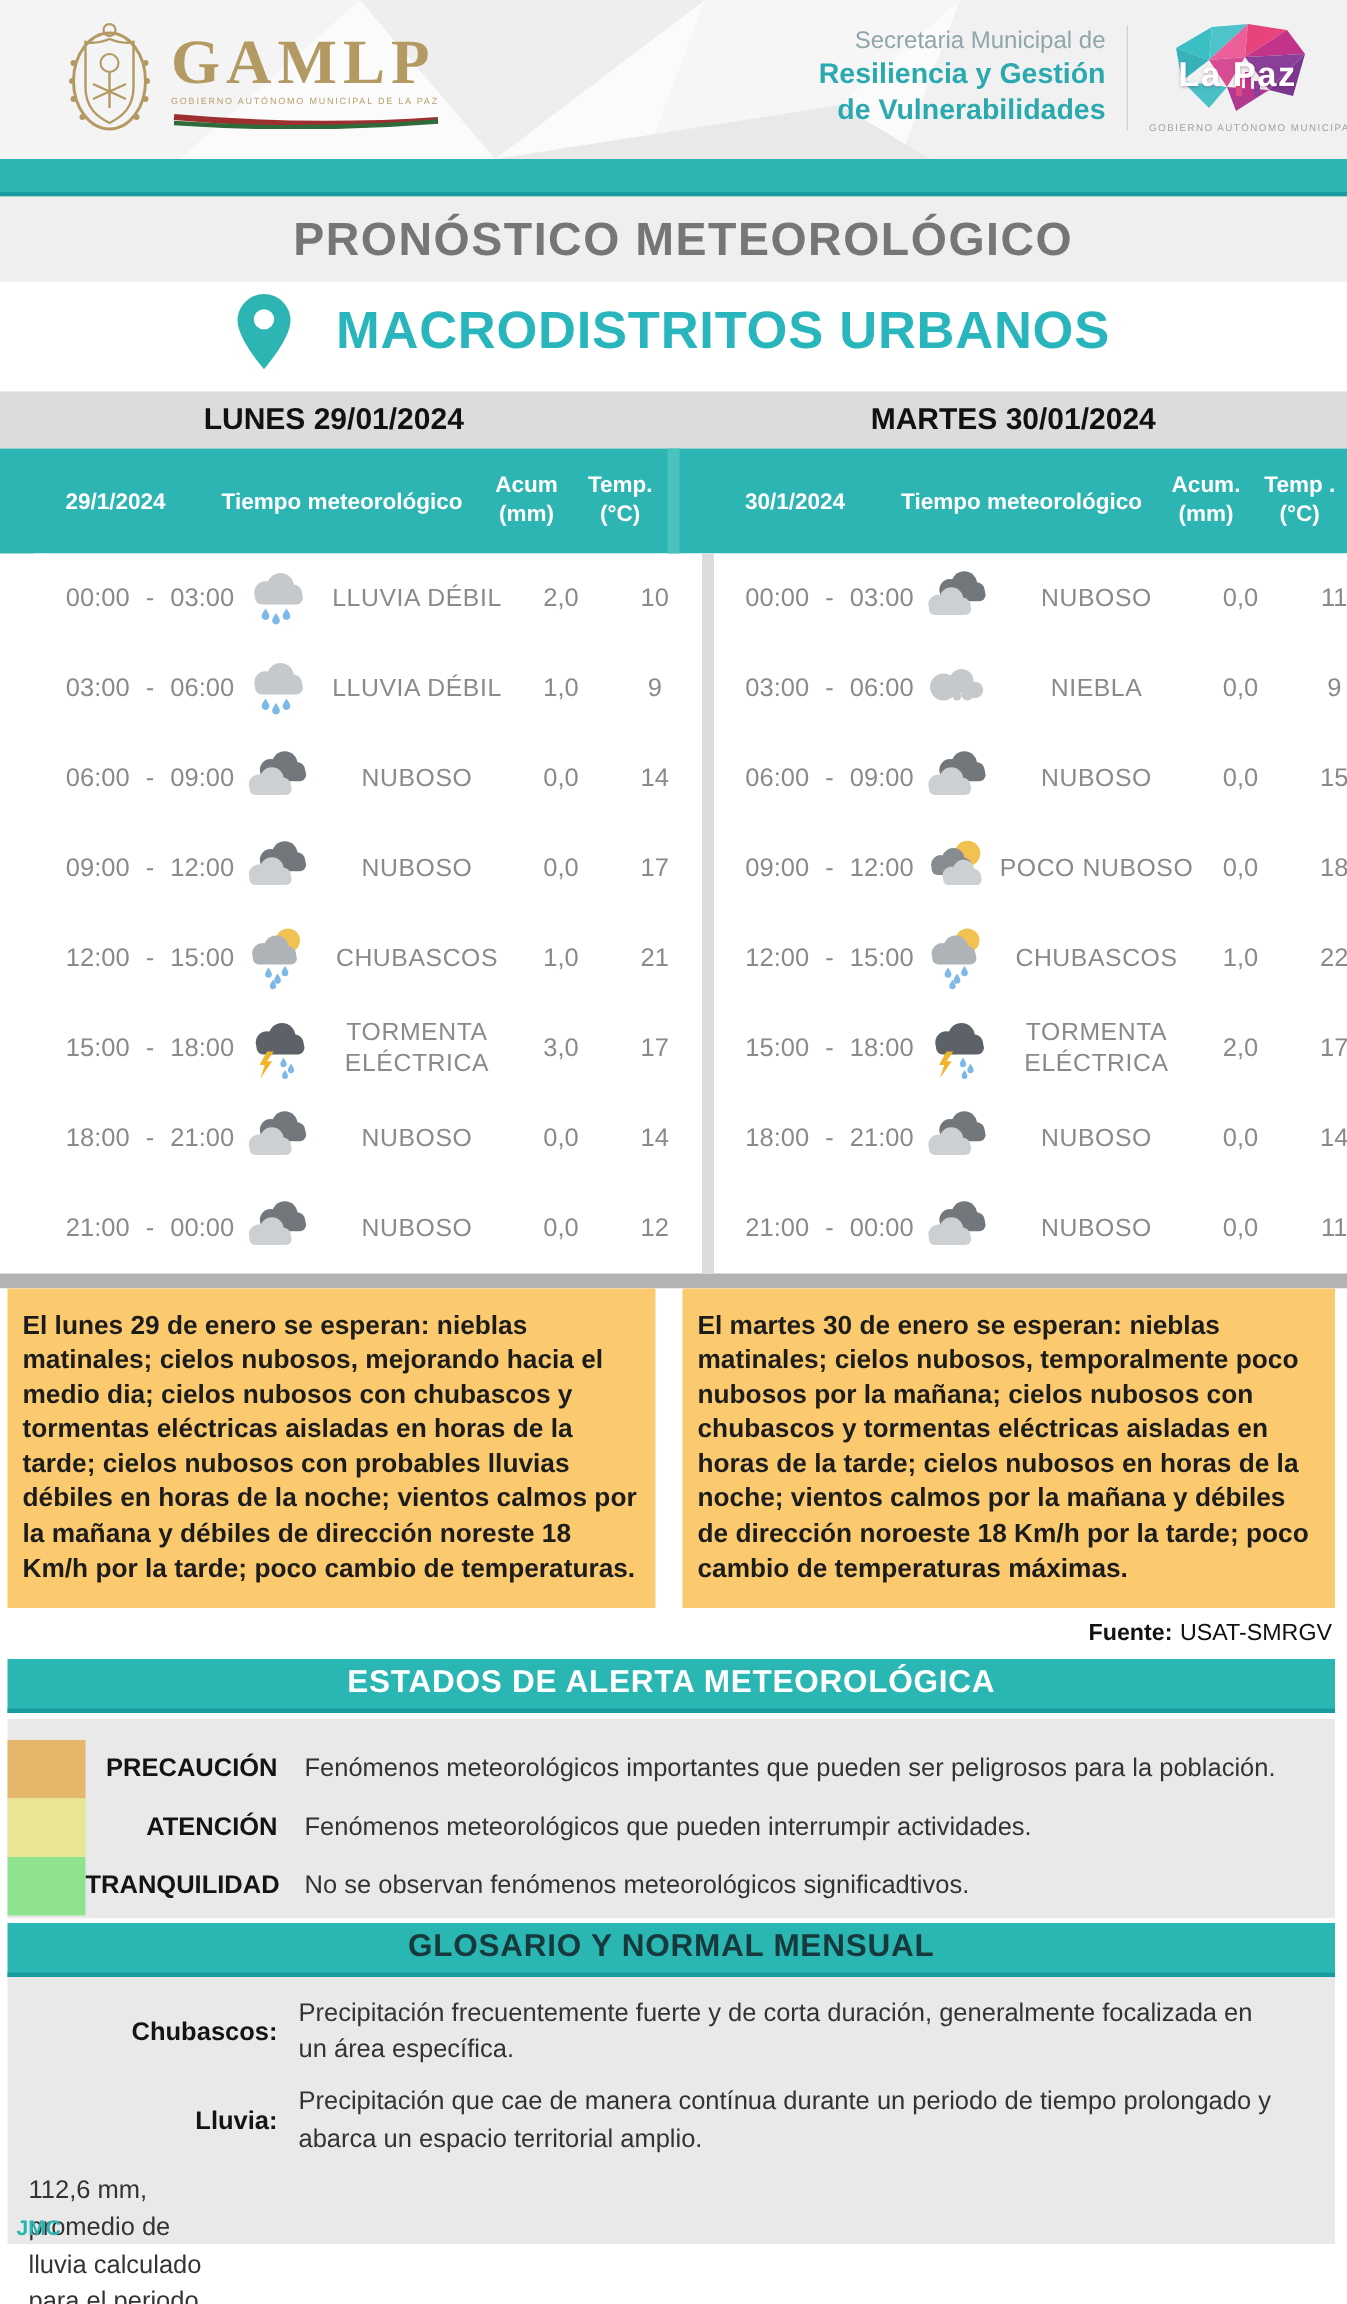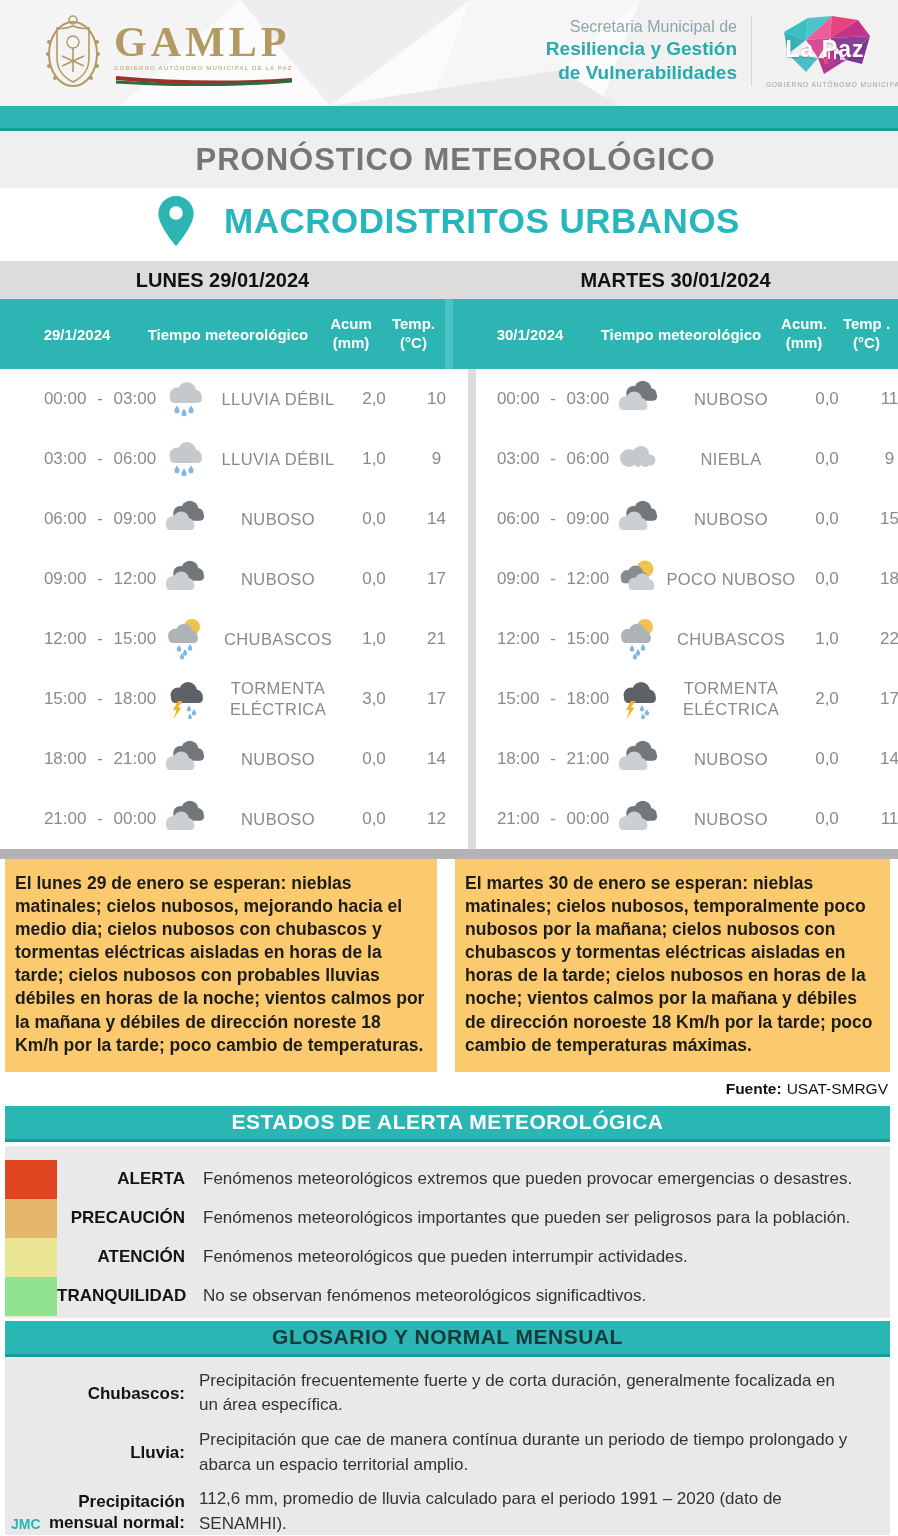--- a/index.html
+++ b/index.html
@@ -552,25 +552,20 @@
 <div class="fuente-row">
   <span class="fuente-label">Fuente:</span>
   <span>USAT-SMRGV</span>
 </div>
 
 <div class="section-bar">
   <div class="white-title">ESTADOS DE ALERTA METEOROLÓGICA</div>
 </div>
 <div class="alerts-panel">
     <div class="alert-row">
-      <div class="alert-color" style="background: rgb(224, 69, 34);"></div>
-      <div class="alert-label">ALERTA</div>
-      <div class="alert-text">Fenómenos meteorológicos extremos que pueden provocar emergencias o desastres.</div>
-    </div>
-    <div class="alert-row">
       <div class="alert-color" style="background: rgb(229, 183, 106);"></div>
       <div class="alert-label">PRECAUCIÓN</div>
       <div class="alert-text">Fenómenos meteorológicos importantes que pueden ser peligrosos para la población.</div>
     </div>
     <div class="alert-row">
       <div class="alert-color" style="background: rgb(234, 229, 147);"></div>
       <div class="alert-label">ATENCIÓN</div>
       <div class="alert-text">Fenómenos meteorológicos que pueden interrumpir actividades.</div>
     </div>
     <div class="alert-row">
@@ -588,18 +583,17 @@
   <div>
       <div class="glossary-row">
         <div class="glossary-term">Chubascos:</div>
         <div class="glossary-def">Precipitación frecuentemente fuerte y de corta duración, generalmente focalizada en un área específica.</div>
       </div>
       <div class="glossary-row">
         <div class="glossary-term">Lluvia:</div>
         <div class="glossary-def">Precipitación que cae de manera contínua durante un periodo de tiempo prolongado y abarca un espacio territorial amplio.</div>
       </div>
       <div class="glossary-row">
-        <div class="glossary-term">Precipitación mensual normal:</div>
         <div class="glossary-def">112,6 mm, promedio de lluvia calculado para el periodo 1991 – 2020 (dato de SENAMHI).</div>
       </div>
     </div>
   <div class="jmc">JMC</div>
 </div>
 
 </body></html>

